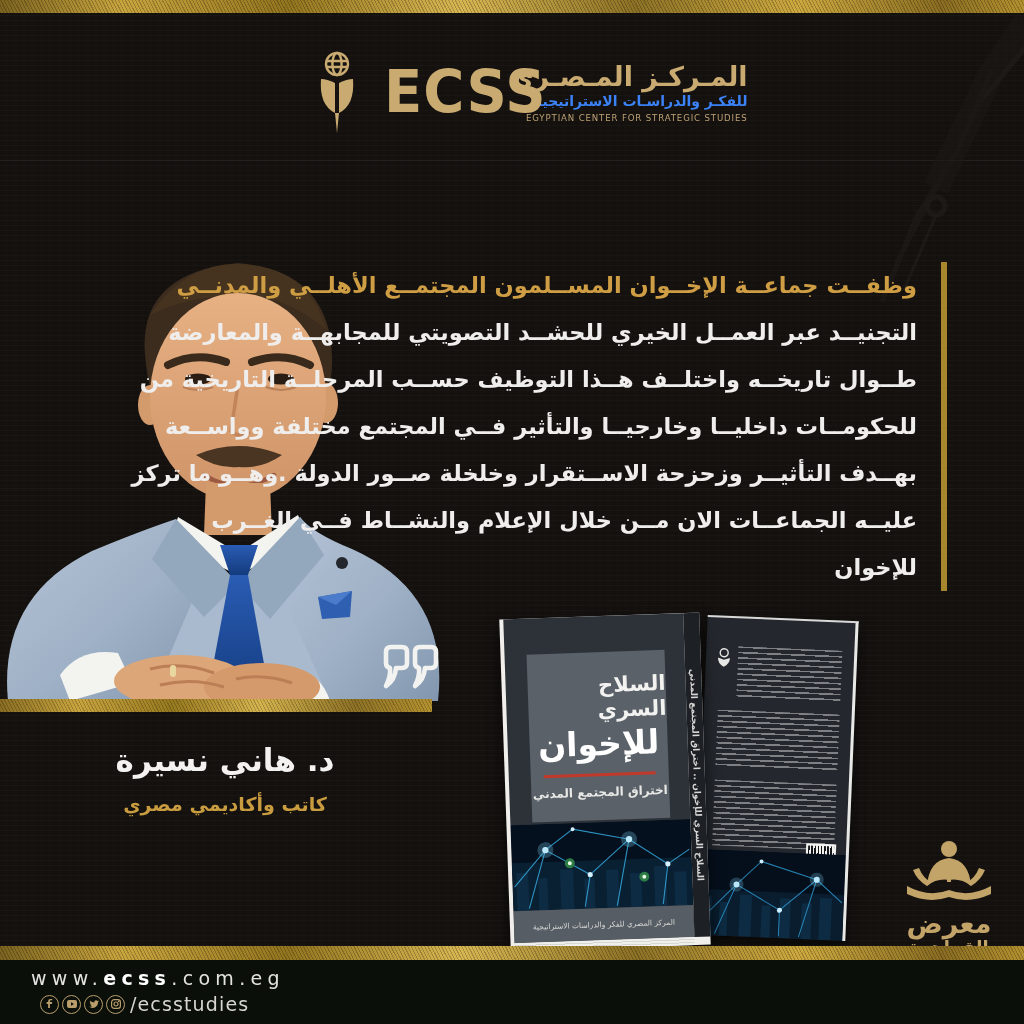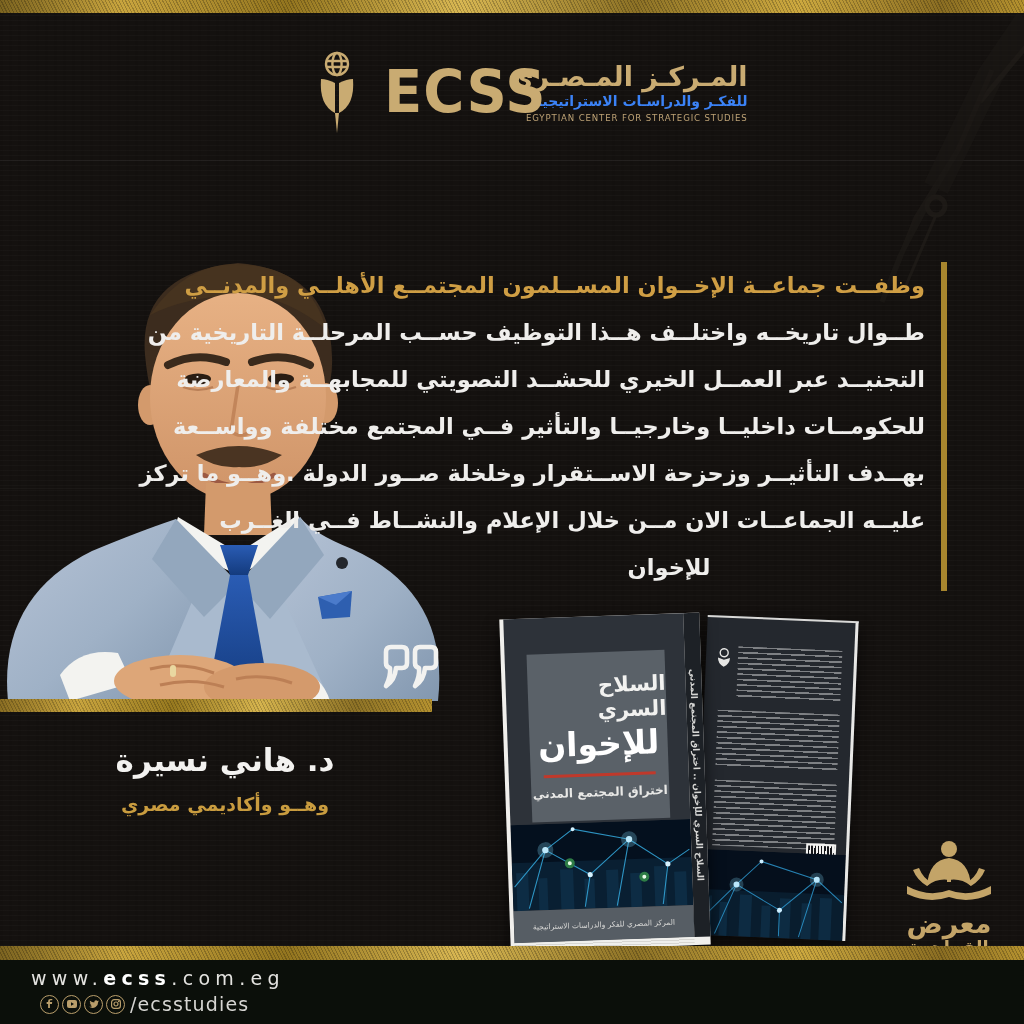--- a/index.html
+++ b/index.html
@@ -36,23 +36,23 @@
   .brand .ar{display:flex;flex-direction:column;align-items:flex-end;margin-right:2px;width:188px;}
   .brand .ar .l1{font-size:27px;font-weight:bold;color:#c9ab72;line-height:1.15;white-space:nowrap;}
   .brand .ar .l2{font-size:14px;font-weight:bold;color:#3b82f6;line-height:1.35;white-space:nowrap;}
   .brand .ar .l3{font-size:8.6px;letter-spacing:.10em;color:#bda275;margin-top:3px;white-space:nowrap;}
 
   
   .pen-sketch{position:absolute;top:10px;right:-6px;z-index:2;opacity:.5;}
 
   
   .quote{position:absolute;top:262px;right:77px;width:512px;z-index:4;
-    direction:rtl;text-align:center;
+    direction:rtl;text-align:right;
     border-left:none;border-right:6px solid #a8862e;
-    padding-right:16px;}
+    padding-right:24px;}
   .quote .ln{display:block;font-size:22.5px;line-height:47px;font-weight:bold;
     color:#efeeec;white-space:nowrap;letter-spacing:0;}
   .quote .ln.gold{color:#cf9e44;}
 
   
   .portrait{position:absolute;left:0;top:245px;width:446px;height:456px;z-index:3;}
 
   .photo-goldbar{position:absolute;left:0;top:699px;width:432px;height:13px;z-index:4;
     background:linear-gradient(90deg,#8a6e23,#c9a53e 18%,#97791f 40%,#d6b44e 60%,#8d7226 82%,#b5922f);}
   .photo-goldbar::after{content:"";position:absolute;inset:0;
@@ -158,22 +158,22 @@
     <div class="ecss">ECSS</div>
     <div class="ar">
       <div class="l1">المـركـز المـصـري</div>
       <div class="l2">للفكـر والدراسـات الاستراتيجية</div>
       <div class="l3">EGYPTIAN CENTER FOR STRATEGIC STUDIES</div>
     </div>
   </div>
 
   <div class="quote">
     <span class="ln gold">وظفــت جماعــة الإخــوان المســلمون المجتمــع الأهلــي والمدنــي</span>
+    <span class="ln">التجنيــد عبر العمــل الخيري للحشــد التصويتي للمجابهــة والمعارضة</span>
     <span class="ln">طــوال تاريخــه واختلــف هــذا التوظيف حســب المرحلــة التاريخية من</span>
-    <span class="ln">التجنيــد عبر العمــل الخيري للحشــد التصويتي للمجابهــة والمعارضة</span>
     <span class="ln">للحكومــات داخليــا وخارجيــا والتأثير فــي المجتمع مختلفة وواســعة</span>
     <span class="ln">بهــدف التأثيــر وزحزحة الاســتقرار وخلخلة صــور الدولة .وهــو ما تركز</span>
     <span class="ln">عليــه الجماعــات الان مــن خلال الإعلام والنشــاط فــي الغــرب</span>
     <span class="ln">للإخوان</span>
   </div>
 
   <svg class="portrait" viewBox="0 0 446 456">
     <defs>
       <linearGradient id="suitG" x1="0" y1="0" x2="1" y2="1">
         <stop offset="0" stop-color="#b6c3d6"></stop>
@@ -248,21 +248,21 @@
 
   <svg class="quote-mark" width="58" height="54" viewBox="0 0 58 54">
     <g fill="none" stroke="#f2f2f0" stroke-width="4.6" stroke-linejoin="round">
       <path d="M4,8 Q4,3 9,3 H20 Q25,3 25,8 V19 Q25,24 20,24 H14 Q13,36 4,42 Q9,32 8,24 Q4,23 4,19 Z"></path>
       <path d="M33,8 Q33,3 38,3 H49 Q54,3 54,8 V19 Q54,24 49,24 H43 Q42,36 33,42 Q38,32 37,24 Q33,23 33,19 Z"></path>
     </g>
   </svg>
 
   <div class="author">
     <div class="name">د. هاني نسيرة</div>
-    <div class="role">وهــو وأكاديمي مصري</div>
+    <div class="role">كاتب وأكاديمي مصري</div>
   </div>
 
   <div class="books">
 
     <div class="book-back">
       <svg class="bb-icon" width="16" height="20" viewBox="0 0 16 20">
         <circle cx="8" cy="5" r="4" fill="none" stroke="#e6e6e4" stroke-width="1.4"></circle>
         <path d="M2,10 Q2,16 8,19 Q14,16 14,10 L8,12 Z" fill="#e6e6e4"></path>
       </svg>
       <div class="bb-par" style="top:28px;height:52px;left:32px"></div>

